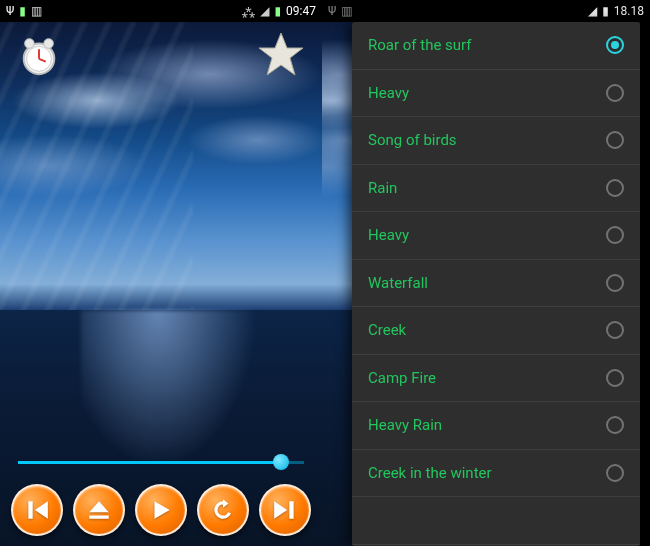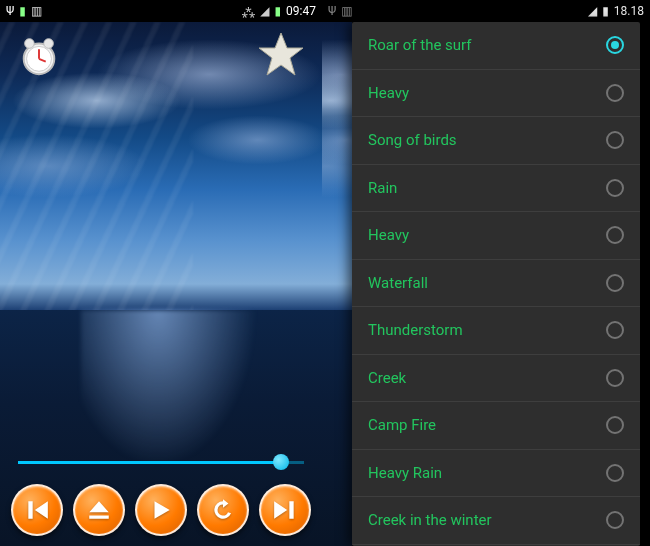--- a/index.html
+++ b/index.html
@@ -249,24 +249,20 @@
       </div>
       <div class="list-item">
         <span>Heavy</span>
         <div class="radio"></div>
       </div>
       <div class="list-item">
         <span>Waterfall</span>
         <div class="radio"></div>
       </div>
       <div class="list-item">
-        <span>Thunderstorm</span>
-        <div class="radio"></div>
-      </div>
-      <div class="list-item">
         <span>Creek</span>
         <div class="radio"></div>
       </div>
       <div class="list-item">
         <span>Camp Fire</span>
         <div class="radio"></div>
       </div>
       <div class="list-item">
         <span>Heavy Rain</span>
         <div class="radio"></div>

